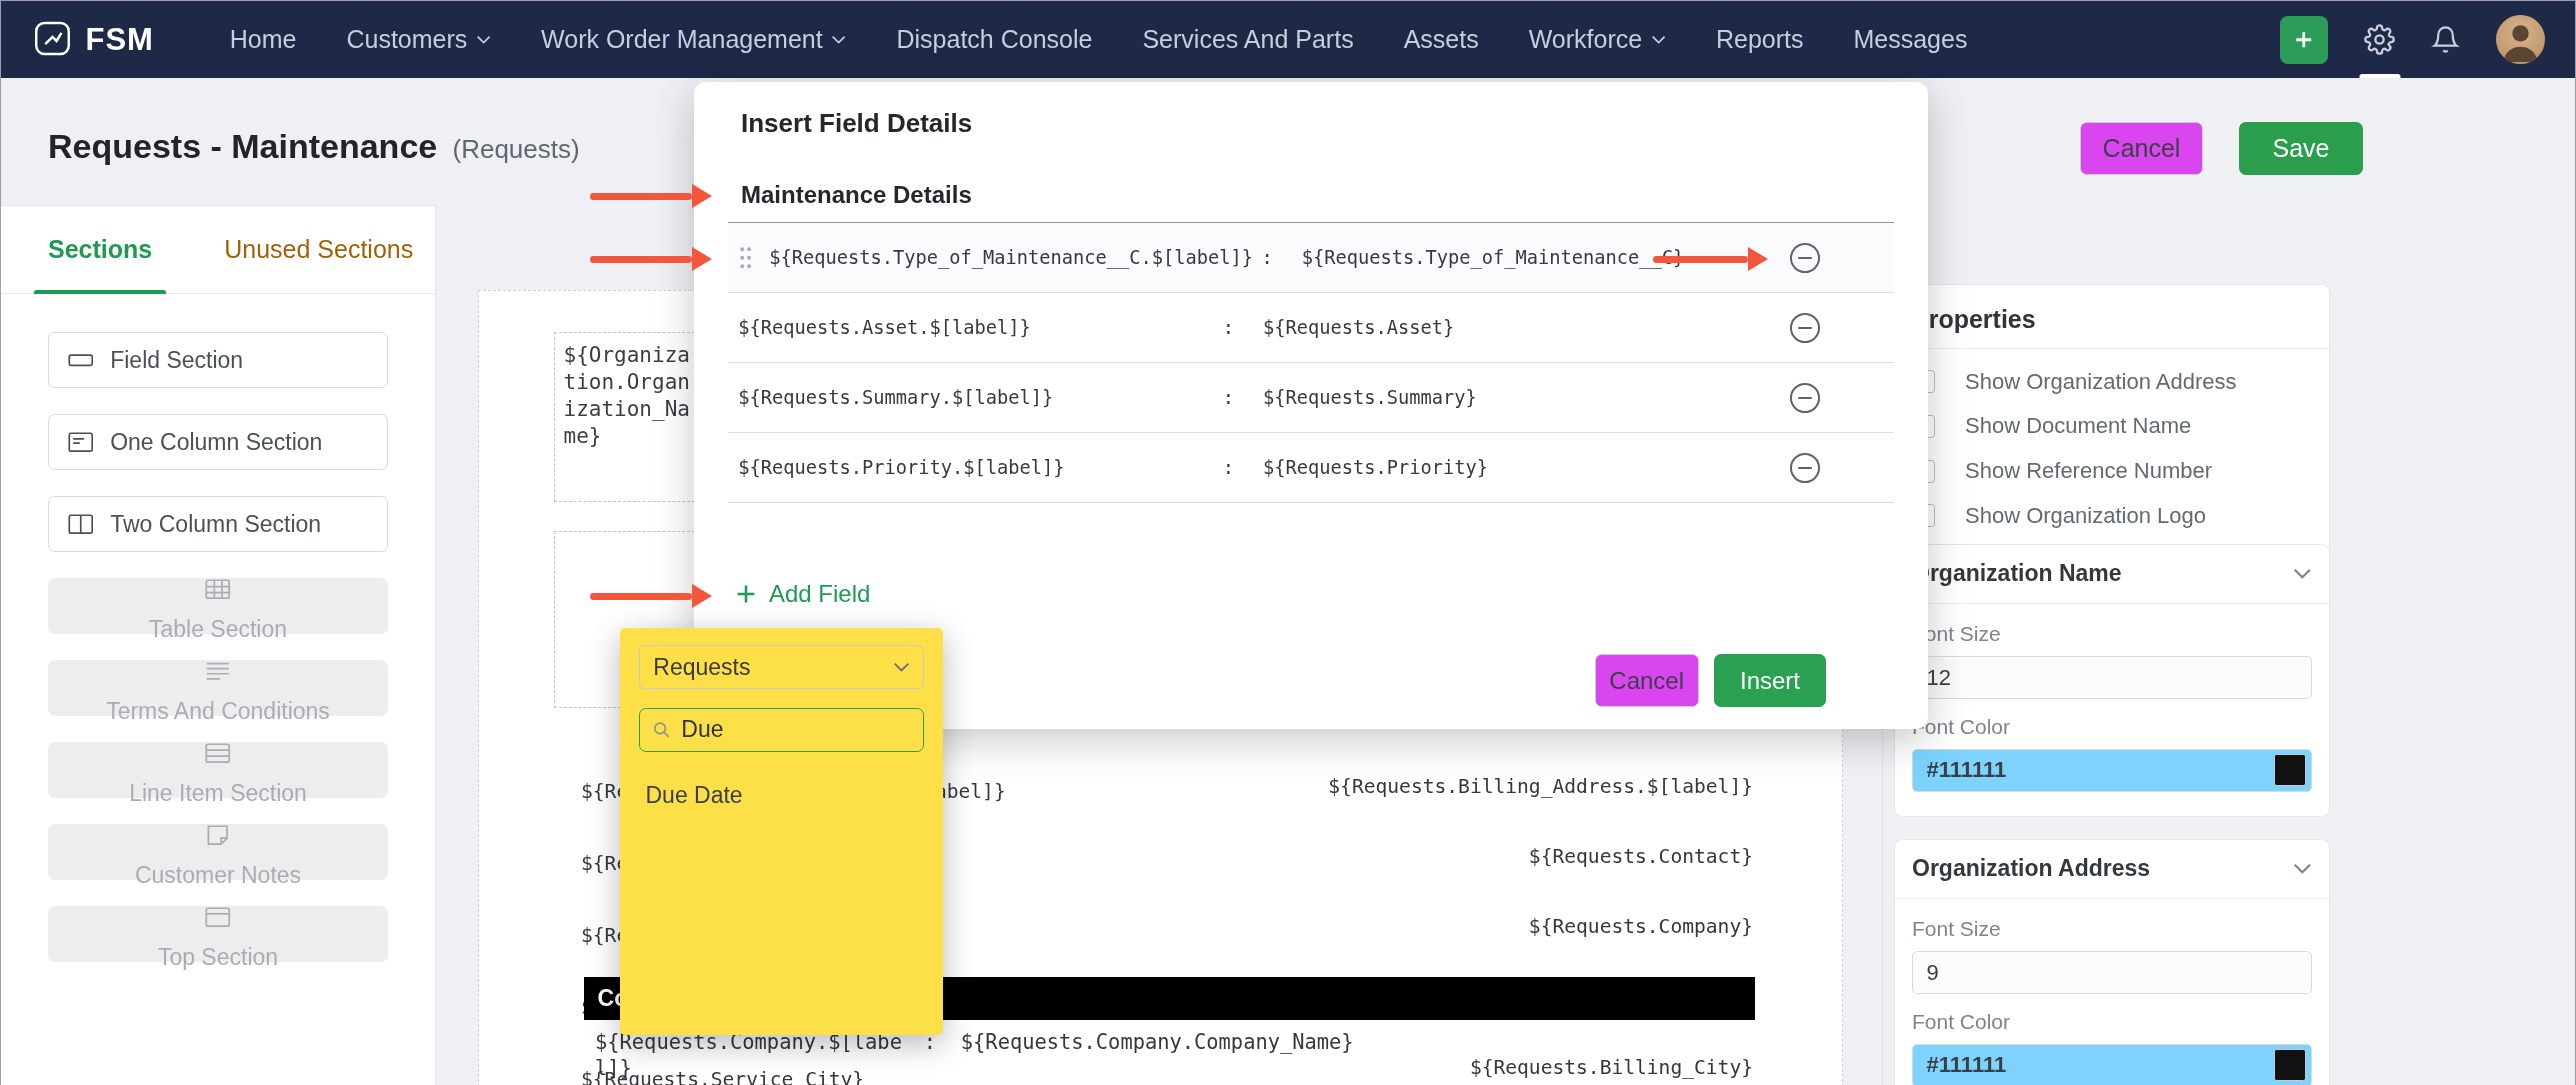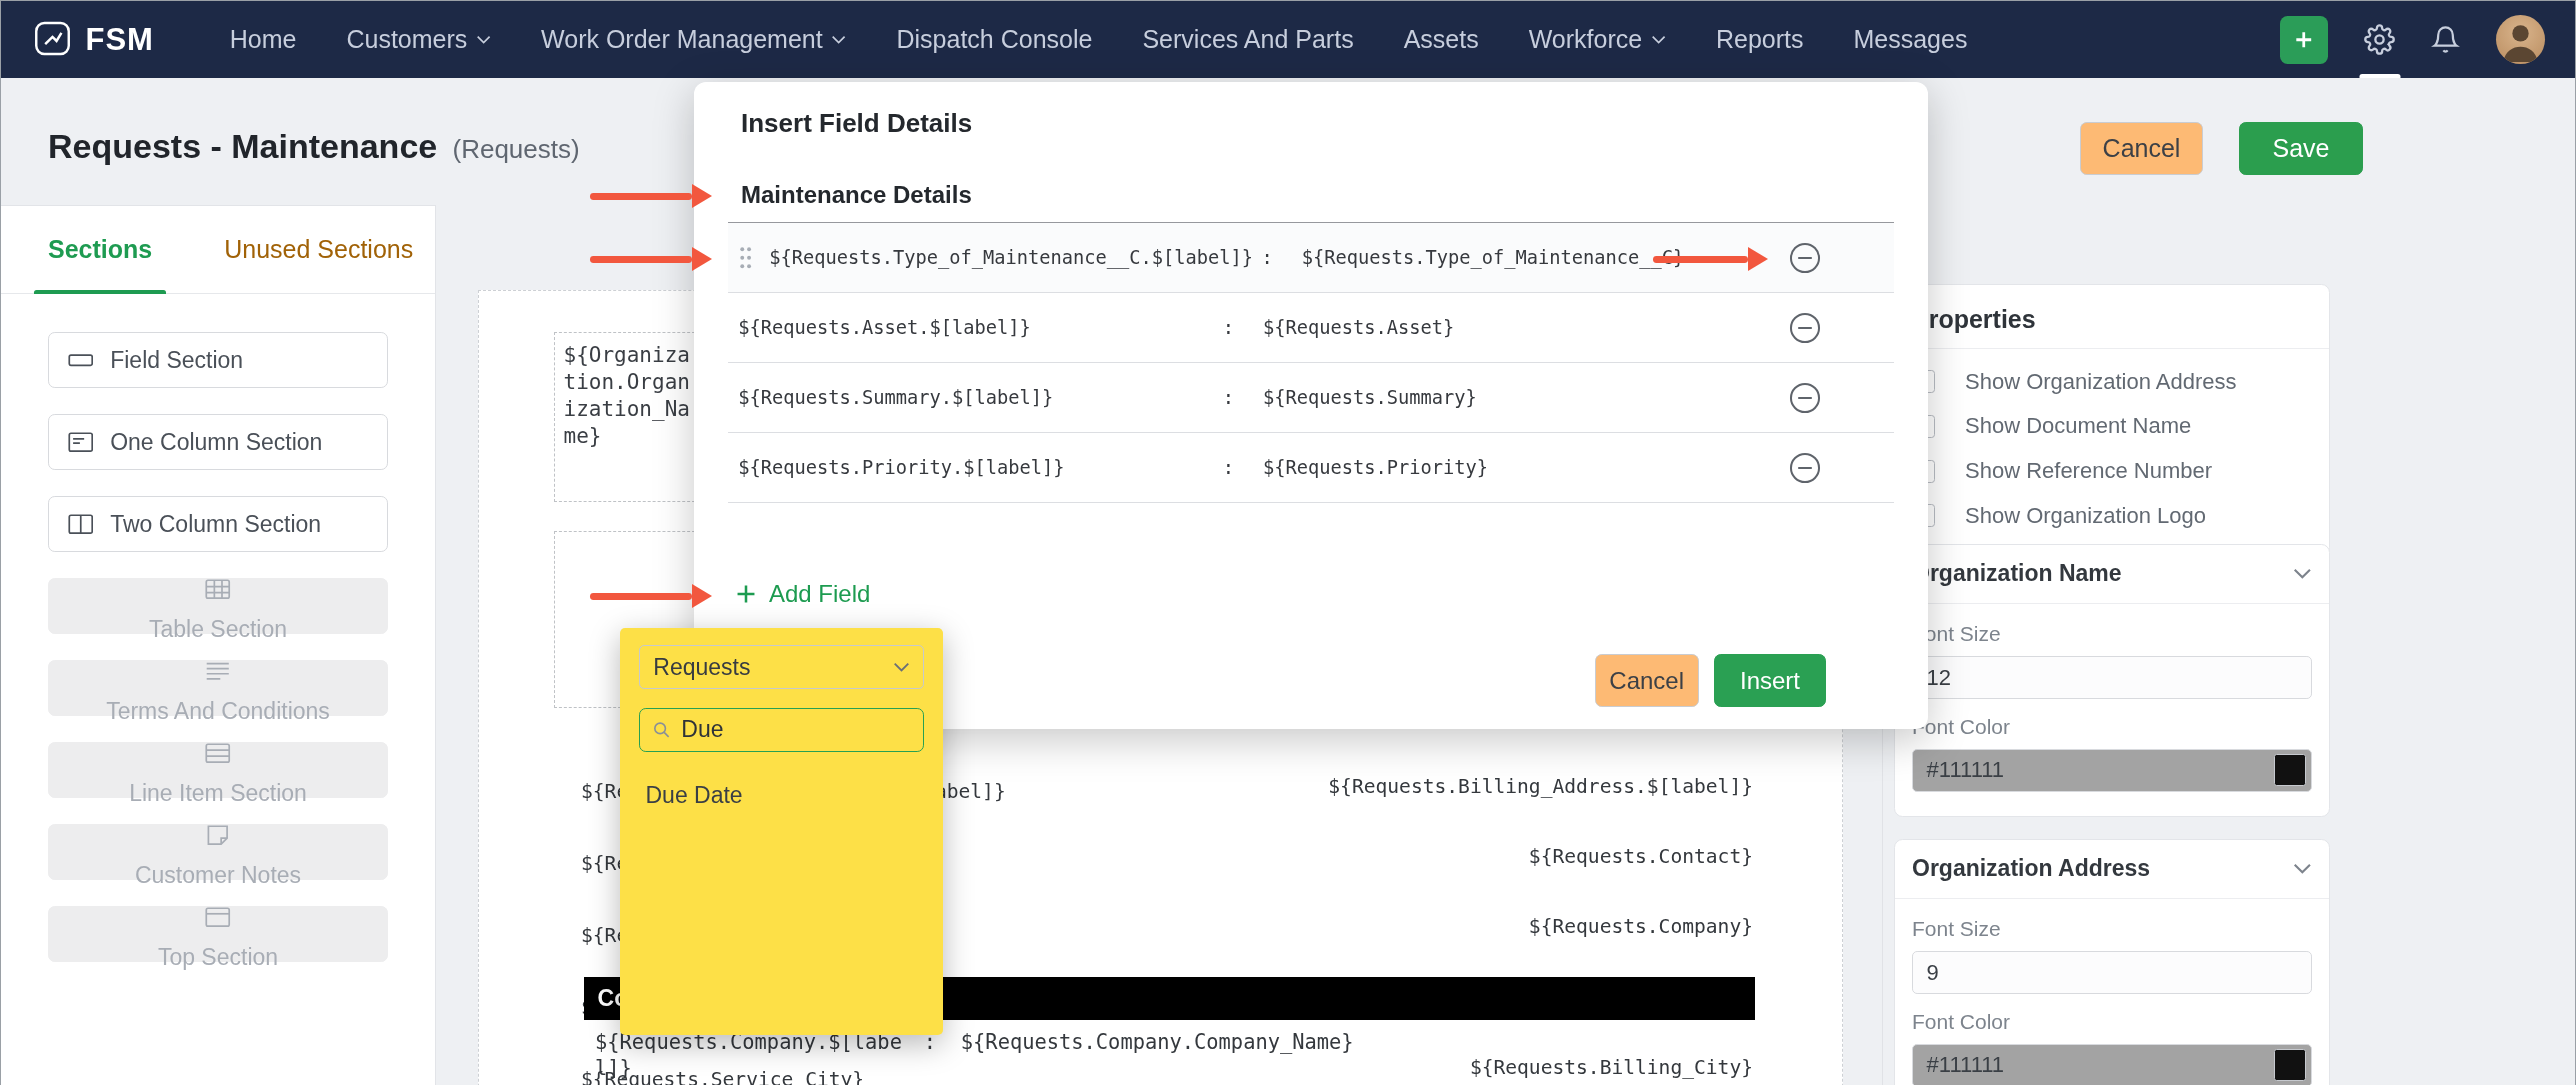--- a/index.html
+++ b/index.html
@@ -40,21 +40,21 @@
 
   
   .page-header { position:absolute; left:0; top:77px; width:2576px; height:128px; }
   .title-wrap { position:absolute; left:47px; top:49px; display:flex; align-items:baseline; gap:15.3px; }
   .page-title { font-size:34px; font-weight:bold; color:#21252b; }
   .page-subtitle { font-size:26px; color:#5f6670; }
   .btn {
     display:flex; align-items:center; justify-content:center; border-radius:6.8px;
     font-size:25px; cursor:pointer; user-select:none;
   }
-  .btn-outline { background:#fdba74; border:0.9px solid #c9ccd1; color:#3c4046; }
+  .btn-outline { background:#d946ef; border:0.9px solid #c9ccd1; color:#3c4046; }
   .btn-green { background:#2b9e4e; border:0.9px solid #2b9e4e; color:#fff; }
   .hdr-cancel { position:absolute; right:374px; top:44px; width:123px; height:53px; }
   .hdr-save   { position:absolute; right:214px; top:44px; width:124px; height:53px; }
 
   
   .sidebar {
     position:absolute; left:0; top:204px; width:435px; height:881px;
     background:#fff; border-top:0.9px solid #e2e4e8; border-right:0.9px solid #e2e4e8; z-index:5;
   }
   .tabs { display:flex; gap:72px; padding-left:47px; height:88px; align-items:center; border-bottom:0.9px solid #e6e8eb; }
@@ -109,22 +109,22 @@
   .acc-title { font-size:23px; font-weight:600; color:#33383e; }
   .acc-body { padding:3.4px 17px 24px; }
   .field-label { margin-top:15.3px; font-size:21px; color:#7d848d; }
   .txt-input {
     margin-top:10.2px; width:100%; height:43px; border:0.9px solid #d8dade; border-radius:5.1px;
     background:#fcfcfd; font-size:22px; color:#3a3f45; padding:0 13.6px;
     font-family:"Liberation Sans", sans-serif; outline:none;
   }
   .color-input {
     margin-top:10.2px; width:100%; height:43px; border:0.9px solid #d8dade; border-radius:5.1px;
-    background:#a3a3a3; display:flex; align-items:center; justify-content:space-between;
-    padding:0 5.1px 0 13.6px; font-size:22px; color:#3a3f45; cursor:pointer;
+    background:#7dd3fc; display:flex; align-items:center; justify-content:space-between;
+    padding:0 5.1px 0 13.6px; font-size:22px; color:#3a3f45; cursor:pointer;font-weight:bold;
   }
   .swatch { width:32px; height:32px; background:#111111; border:0.9px solid #c6c9ce; border-radius:2.6px; }
 
   
   .modal {
     position:absolute; left:693px; top:81px; width:1234px; height:647px;
     background:#fff; border-radius:12px; box-shadow:0 10.2px 41px rgba(0,0,0,.22); z-index:100;
   }
   .modal-title { position:absolute; left:47px; top:25.5px; font-size:26px; font-weight:bold; color:#24282d; }
   .modal-section-title { position:absolute; left:47px; top:99px; font-size:24px; font-weight:bold; color:#24282d; }

